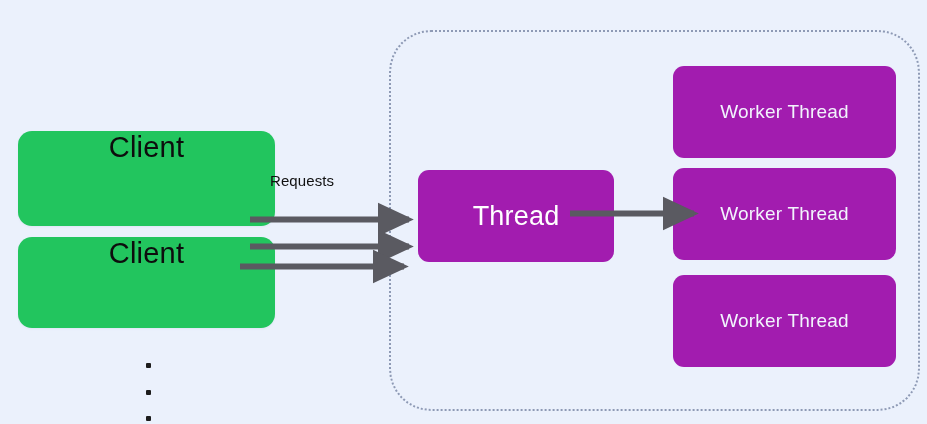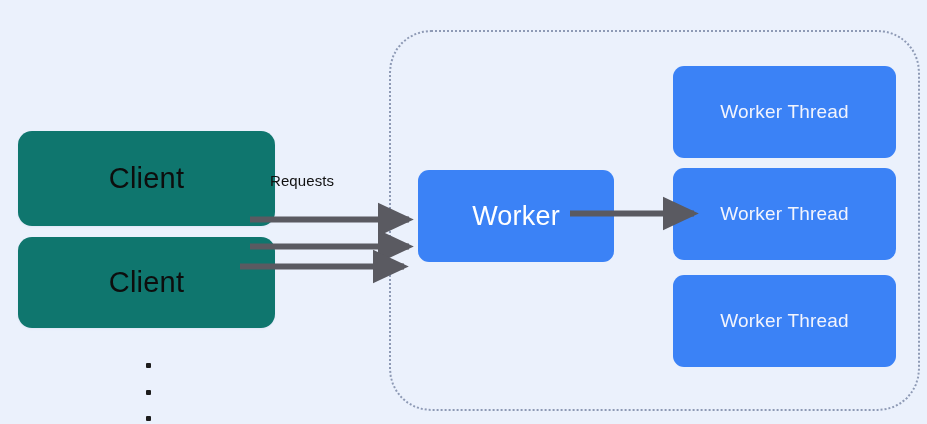--- a/index.html
+++ b/index.html
@@ -32,40 +32,39 @@
     border-radius: 42px;
     box-sizing: border-box;
     background: transparent;
   }
 
   
   .client-box {
     position: absolute;
     left: 18px;
     width: 257px;
-    background: #0f766e;
+    background: #22c55e;
     border-radius: 14px;
     display: flex;
-    align-items: center;
     justify-content: center;
     box-shadow: 0 1px 2px rgba(120,140,190,0.10);
   }
   .client-box-1 { top: 131px; height: 95px; }
   .client-box-2 { top: 237px; height: 91px; }
   .client-label {
     font-size: 29px;
     color: #0d0d0d;
     font-family: "Liberation Sans", sans-serif;
     letter-spacing: 0.2px;
   }
 
   
   .blue-box {
     position: absolute;
-    background: #3b82f6;
+    background: #a21caf;
     border-radius: 11px;
     display: flex;
     align-items: center;
     justify-content: center;
     color: #ffffff;
   }
   .thread-box {
     left: 418px;
     top: 170px;
     width: 196px;
@@ -146,21 +145,21 @@
     <span class="client-label">Client</span>
   </div>
 
   <div class="ellipsis-dots">
     <span></span>
     <span></span>
     <span></span>
   </div>
 
   <div class="blue-box thread-box">
-    <span class="thread-label">Worker</span>
+    <span class="thread-label">Thread</span>
   </div>
 
   <div class="blue-box worker-box worker-box-1">
     <span class="worker-label">Worker Thread</span>
   </div>
 
   <div class="blue-box worker-box worker-box-2">
     <span class="worker-label">Worker Thread</span>
   </div>
 

